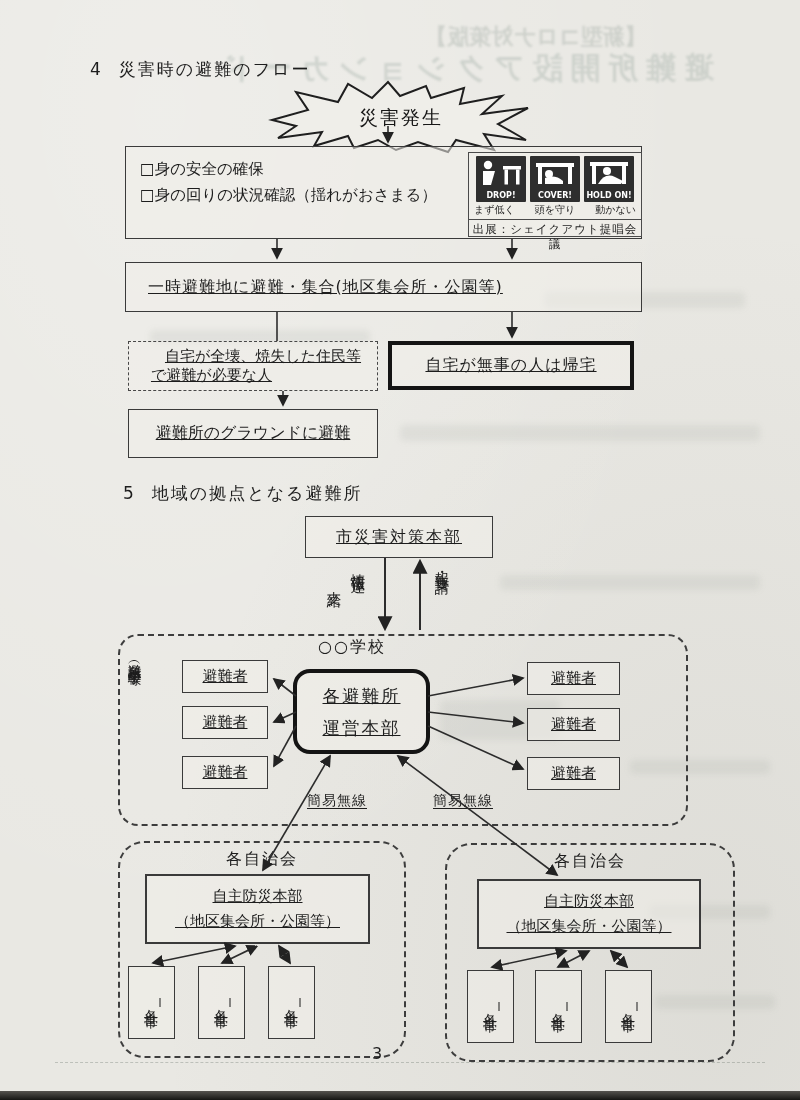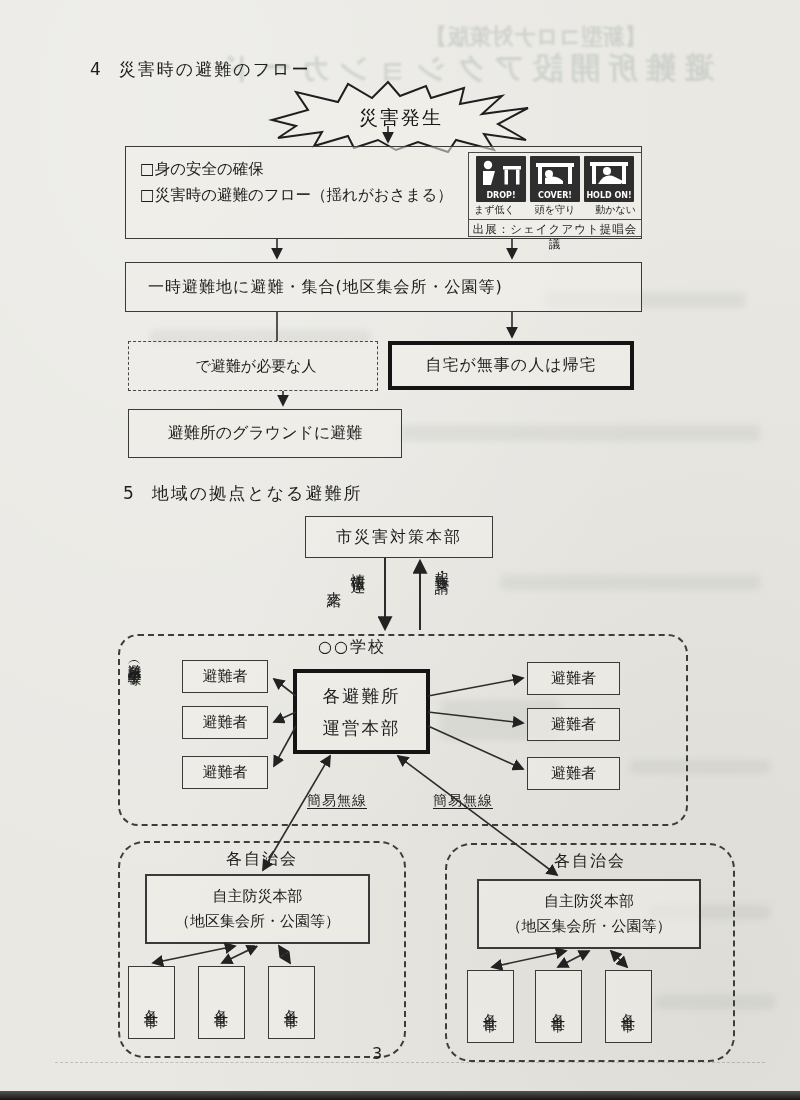--- a/index.html
+++ b/index.html
@@ -7,21 +7,21 @@
        font-family:"DejaVu Sans",sans-serif;color:#1d1d1d;
        background:#e9e8e3;}
   .paper{position:absolute;inset:0;
        background:
          radial-gradient(ellipse at 20% 10%, rgba(255,255,255,.25), transparent 60%),
          radial-gradient(ellipse at 90% 90%, rgba(120,120,110,.10), transparent 55%),
          #e9e8e3;}
   .abs{position:absolute;}
   .box{position:absolute;border:1.5px solid #3a3a3a;background:rgba(240,239,234,.55);
        display:flex;align-items:center;justify-content:center;text-align:center;
-       box-sizing:border-box;}
+       box-sizing:border-box;text-decoration:underline;}
   .box.dashed{border:1.6px dashed #474747;}
   .box.bold{border:4px solid #141414;}
   .box.left{justify-content:flex-start;text-align:left;}
   .container-dash{position:absolute;border:2px dashed #3d3d3d;border-radius:20px;
        box-sizing:border-box;background:transparent;}
   .heading{position:absolute;font-size:17px;letter-spacing:2px;white-space:nowrap;}
   .heading .num{margin-right:16px;}
   .vtext{writing-mode:vertical-rl;text-orientation:mixed;letter-spacing:3px;}
   .checklist{position:absolute;font-size:15.5px;line-height:26px;white-space:nowrap;}
   .shakeout{position:absolute;border:1px solid #4a4a4a;background:rgba(240,239,234,.6);
@@ -71,21 +71,21 @@
 </div>
 
 <svg class="layer" style="left:268px;top:80px;" width="266" height="74" viewBox="0 0 266 74">
   <polygon points="4,40 40,30 28,12 70,22 80,4 104,18 120,2 132,16 158,6 163,18 196,8 192,24 234,16 214,34 260,28 230,44 258,60 216,54 226,70 188,60 180,72 150,62 128,70 110,60 86,68 80,56 46,66 54,52 10,58 28,46" fill="#efeee9" stroke="#1f1f1f" stroke-width="2"></polygon>
   <text x="133" y="44" text-anchor="middle" font-size="19" letter-spacing="2" fill="#161616">災害発生</text>
 </svg>
 
 <div class="box left" style="left:125px;top:146px;width:517px;height:93px;"></div>
 <div class="checklist" style="left:140px;top:156px;">
   <div>□身の安全の確保</div>
-  <div>□災害時の避難のフロー（揺れがおさまる）</div>
+  <div>□身の回りの状況確認（揺れがおさまる）</div>
 </div>
 
 <div class="shakeout" style="left:468px;top:152px;width:174px;height:85px;">
   <div class="si-row">
     <div class="si-box">
       <svg width="44" height="32" viewBox="0 0 44 32">
         <circle cx="9" cy="6" r="4.2" fill="#fff"></circle>
         <path d="M4 12 L16 12 L12 26 L4 26 Z" fill="#fff"></path>
         <rect x="24" y="7" width="18" height="3.5" fill="#fff"></rect>
         <rect x="25.5" y="10.5" width="3.5" height="15" fill="#fff"></rect>
@@ -119,43 +119,44 @@
     <span>頭を守り</span>
     <span>動かない</span>
   </div>
   <div class="si-src">出展：シェイクアウト提唱会議</div>
 </div>
 
 <div class="box left" style="left:125px;top:262px;width:517px;height:50px;padding-left:22px;font-size:16px;letter-spacing:1px;">一時避難地に避難・集合(地区集会所・公園等)</div>
 
 <div class="box dashed" style="left:128px;top:341px;width:250px;height:50px;font-size:15px;">
   <div style="text-align:left;padding-left:6px;">
+    <div style="padding-left:14px;">自宅が全壊、焼失した住民等</div>
     <div>で避難が必要な人</div>
   </div>
 </div>
 
 <div class="box bold" style="left:388px;top:341px;width:246px;height:49px;font-size:16px;letter-spacing:1px;">自宅が無事の人は帰宅</div>
 
-<div class="box" style="left:128px;top:409px;width:274px;height:49px;font-size:16px;">避難所のグラウンドに避難</div>
+<div class="box" style="left:128px;top:409px;width:250px;height:49px;font-size:16px;">避難所のグラウンドに避難</div>
 
 <div class="heading" style="left:90px;top:482px;margin-left:33px;">
   <span class="num">5</span><span>地域の拠点となる避難所</span>
 </div>
 
 <div class="box" style="left:305px;top:516px;width:188px;height:42px;font-size:16px;letter-spacing:2px;">市災害対策本部</div>
 
 <div class="flowlabel vtext" style="left:324px;top:580px;">支給</div>
 <div class="flowlabel vtext" style="left:348px;top:562px;">情報伝達・</div>
 <div class="flowlabel vtext" style="left:432px;top:560px;">報告・要請</div>
 
 <div class="container-dash" style="left:118px;top:634px;width:570px;height:192px;"></div>
 <div class="abs" style="left:318px;top:637px;width:145px;text-align:left;font-size:16px;letter-spacing:2px;">○○学校</div>
 <div class="abs vtext" style="left:126px;top:653px;height:162px;font-size:13.5px;letter-spacing:1px;">避難所（小中学校等）</div>
 
-<div class="box bold" style="left:293px;top:669px;width:137px;height:85px;font-size:17.5px;letter-spacing:2px;">
+<div class="box bold" style="left:293px;top:669px;width:137px;height:85px;font-size:17.5px;letter-spacing:2px;border-radius:17px;">
   <div>
     <div>各避難所</div>
     <div style="margin-top:8px;">運営本部</div>
   </div>
 </div>
 
 <div class="box" style="left:182px;top:660px;width:86px;height:33px;font-size:15px;">避難者</div>
 <div class="box" style="left:182px;top:706px;width:86px;height:33px;font-size:15px;">避難者</div>
 <div class="box" style="left:182px;top:756px;width:86px;height:33px;font-size:15px;">避難者</div>
 <div class="box" style="left:527px;top:662px;width:93px;height:33px;font-size:15px;">避難者</div>

